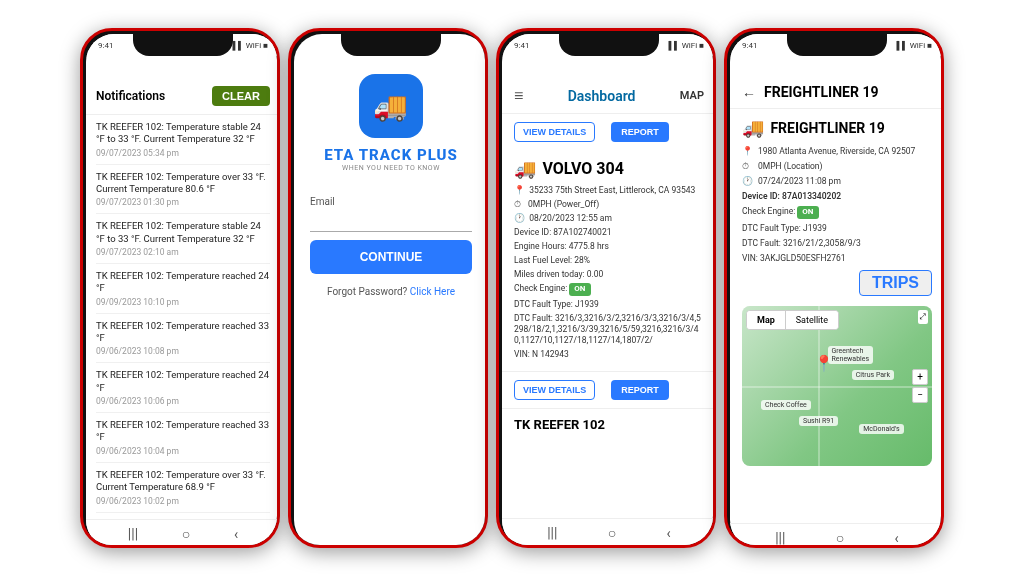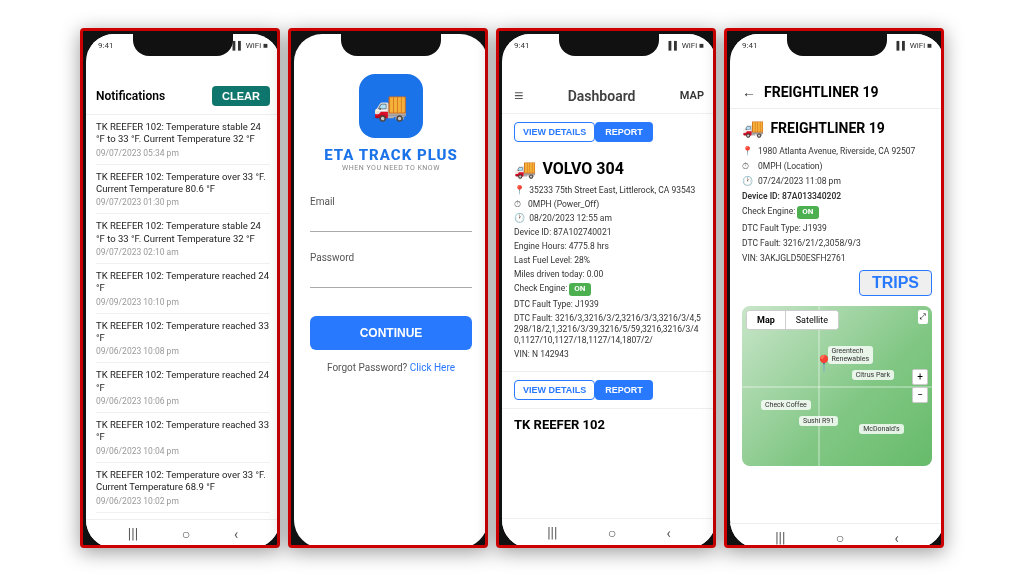--- a/index.html
+++ b/index.html
@@ -14,21 +14,21 @@
       overflow: hidden;
     }
     .phones-container {
       display: flex;
       gap: 8px;
       align-items: center;
       padding: 10px;
       background: #fff;
     }
     .phone {
-      border-radius: 4px;
+      border-radius: 32px;
       border: 3px solid #c00;
       background: #111;
       position: relative;
       overflow: hidden;
       box-shadow: 0 4px 20px rgba(0,0,0,0.4);
     }
     .phone-screen {
       border-radius: 28px;
       overflow: hidden;
       background: #fff;
@@ -74,21 +74,21 @@
       align-items: center;
       padding: 30px 10px 8px 10px;
       border-bottom: 1px solid #eee;
     }
     .notif-title {
       font-size: 12px;
       font-weight: 600;
       color: #000;
     }
     .clear-btn {
-      background: #0f766e;
+      background: #4d7c0f;
       color: #fff;
       border: none;
       border-radius: 4px;
       padding: 4px 10px;
       font-size: 11px;
       font-weight: 700;
       cursor: pointer;
     }
     .notif-list {
       overflow-y: auto;
@@ -153,21 +153,21 @@
       letter-spacing: 1px;
     }
     .logo-tagline {
       font-size: 7px;
       color: #888;
       letter-spacing: 0.5px;
       text-align: right;
     }
     .login-field {
       width: 100%;
-      margin-bottom: 20px;
+      margin-bottom: 0;
     }
     .login-field label {
       font-size: 10px;
       color: #555;
       display: block;
       margin-bottom: 3px;
     }
     .login-field input {
       width: 100%;
       border: none;
@@ -212,30 +212,30 @@
     .dash-header {
       display: flex;
       justify-content: space-between;
       align-items: center;
       padding: 30px 12px 8px 12px;
       border-bottom: 1px solid #eee;
     }
     .dash-title {
       font-size: 14px;
       font-weight: 600;
-      color: #404040;
+      color: #0369a1;
     }
     .dash-map-btn {
       font-size: 11px;
       font-weight: 600;
       color: #333;
     }
     .dash-actions {
       display: flex;
-      gap: 0;
+      gap: 16px;
       padding: 8px 12px;
     }
     .view-details-btn {
       background: #fff;
       border: 1.5px solid #2979ff;
       color: #2979ff;
       border-radius: 4px;
       padding: 4px 8px;
       font-size: 9px;
       font-weight: 700;
@@ -515,24 +515,20 @@
           <div class="logo-icon-wrap">
             <span class="logo-truck">🚚</span>
           </div>
           <div class="logo-brand">ETA TRACK PLUS</div>
           <div class="logo-tagline">WHEN YOU NEED TO KNOW</div>
         </div>
         <div class="login-field">
           <label>Email</label>
           <input type="email" style="">
         </div>
-        <div class="login-field">
-          <label>Password</label>
-          <input type="password" style="">
-        </div>
         <button class="continue-btn">CONTINUE</button>
         <div class="forgot-pw">
           <span>Forgot Password?</span> <a href="#">Click Here</a>
         </div>
       </div>
 
     </div>
   </div>
 
   <div class="phone phone3">

